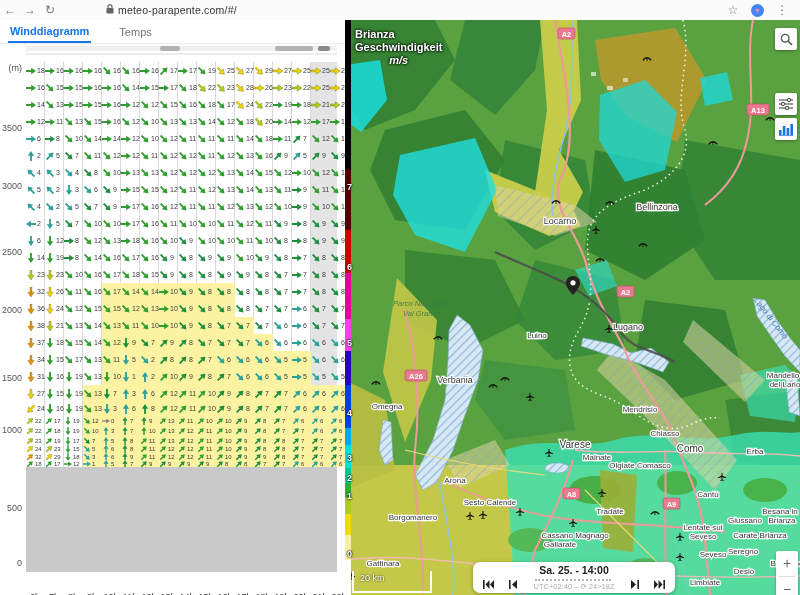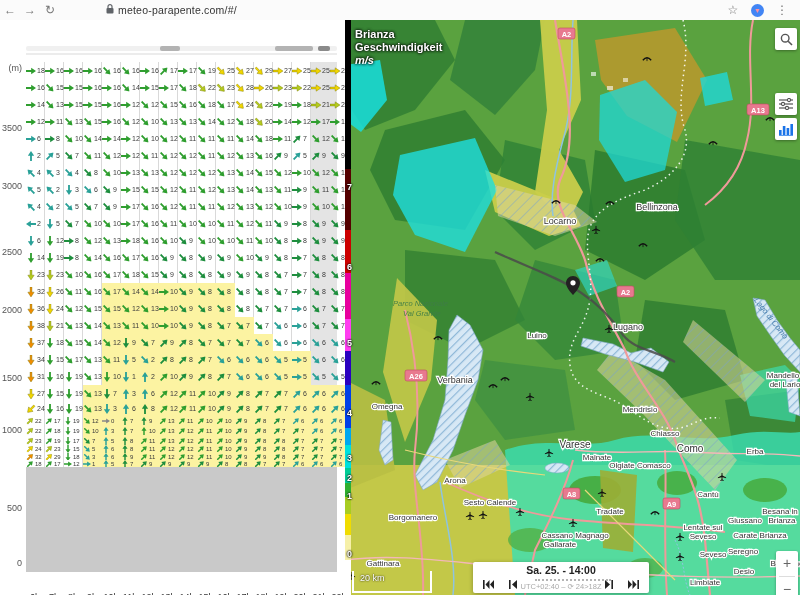--- a/index.html
+++ b/index.html
@@ -34,26 +34,26 @@
   .ground{position:absolute;left:26px;top:447px;width:311px;height:105px;background:#c9c9c9;}
   .taxis{position:absolute;left:26px;top:572px;width:319px;height:16px;}
   .tlab{position:absolute;top:0;font-size:9px;color:#333;transform:translateX(-50%);}
   
   .map{position:absolute;left:345px;top:20px;width:455px;height:575px;overflow:hidden;background:#5aa23f;}
   .map svg.base{position:absolute;left:0;top:0;}
   .cbar{position:absolute;left:0;top:0;width:6px;height:575px;z-index:5;
     background:linear-gradient(to bottom,#000 0%,#000 26%,#550000 26%,#550000 36.5%,#cc0000 36.5%,#cc0000 44%,#e8009e 44%,#e8009e 52%,#ff3df0 52%,#ff3df0 57.5%,#2a00c0 57.5%,#2a00c0 63.5%,#0040e8 63.5%,#0040e8 71%,#00a8f0 71%,#00a8f0 74%,#00e0dd 74%,#00e0dd 78%,#00cc96 78%,#00cc96 80.5%,#2fae2f 80.5%,#2fae2f 83%,#a8cc22 83%,#a8cc22 86%,#f0dc00 86%,#f0dc00 89.5%,#f6f0a8 89.5%,#f6f0a8 94%,#fff 94%);}
   .cl{position:absolute;left:2px;z-index:6;font-size:9px;font-weight:bold;color:#fff;text-shadow:0 0 2px #000,0 0 2px #000;}
   .mtitle{position:absolute;left:10px;top:8px;z-index:6;color:#fff;font-size:11px;font-weight:bold;line-height:1.2;text-shadow:0 0 3px #000,0 0 3px #000;}
-  .mtitle .ital{font-style:italic;}
+  .mtitle .ital{font-style:italic;text-align:center;}
   .mbtn{position:absolute;left:430px;width:22px;height:22px;background:#fff;border-radius:2px;box-shadow:0 1px 3px rgba(0,0,0,.35);z-index:6;display:flex;align-items:center;justify-content:center;cursor:pointer;}
   .zoomctl{position:absolute;left:431px;top:531px;width:22px;height:50px;background:#fff;border-radius:2px;box-shadow:0 1px 3px rgba(0,0,0,.35);z-index:6;display:flex;flex-direction:column;align-items:center;}
   .zoomctl .zb{flex:1;width:100%;text-align:center;font-size:14px;color:#666;line-height:24px;cursor:pointer;}
   .zoomctl .sep{width:16px;height:1px;background:#ddd;}
-  .timebar{position:absolute;left:128px;top:542px;width:176px;height:31px;background:#fff;border-radius:2px;box-shadow:0 1px 4px rgba(0,0,0,.3);z-index:6;}
+  .timebar{position:absolute;left:128px;top:542px;width:202px;height:31px;background:#fff;border-radius:7px;box-shadow:0 1px 4px rgba(0,0,0,.3);z-index:6;}
   .tb-title{text-align:center;font-size:10.5px;font-weight:bold;color:#222;margin-top:2px;}
   .tb-sub{position:absolute;left:0;right:0;bottom:2px;text-align:center;font-size:7.5px;color:#aaa;}
   .tb-ic{position:absolute;top:13px;cursor:pointer;}
   .tb-slider{position:absolute;left:62px;top:17px;width:76px;border-top:2px dotted #b5b5b5;cursor:pointer;}
   .scalebar{position:absolute;left:7px;top:551px;width:76px;height:20px;z-index:6;border-left:2px solid #fff;border-right:2px solid #fff;border-bottom:2px solid #fff;}
   .scalebar span{position:absolute;left:6px;top:2px;color:#fff;font-size:9px;text-shadow:0 0 2px #000;}
 </style>
 </head>
 <body>
 
@@ -73,20 +73,24 @@
     <span class="bright">
       <span class="bicon">☆</span>
       <span class="avatar">
           <span>▼</span>
         </span>
       <span class="bicon">⋮</span>
     </span>
   </div>
 
   <div class="left">
+    <div class="tabs">
+      <span class="tab active">Winddiagramm</span>
+      <span class="tab">Temps</span>
+    </div>
     <div class="hscroll">
       <div class="hthumb" style="left:134px;width:20px;"></div>
       <div class="hthumb" style="left:249px;width:38px;"></div>
       <div class="hthumb dark" style="left:292px;width:12px;"></div>
     </div>
     <div class="hscroll2"></div>
     <div class="altlabels" id="altLabels">
         <div class="alt" style="top: 43px;">(m)</div>
         <div class="alt" style="top: 103px;">3500</div>
         <div class="alt" style="top: 161px;">3000</div>

